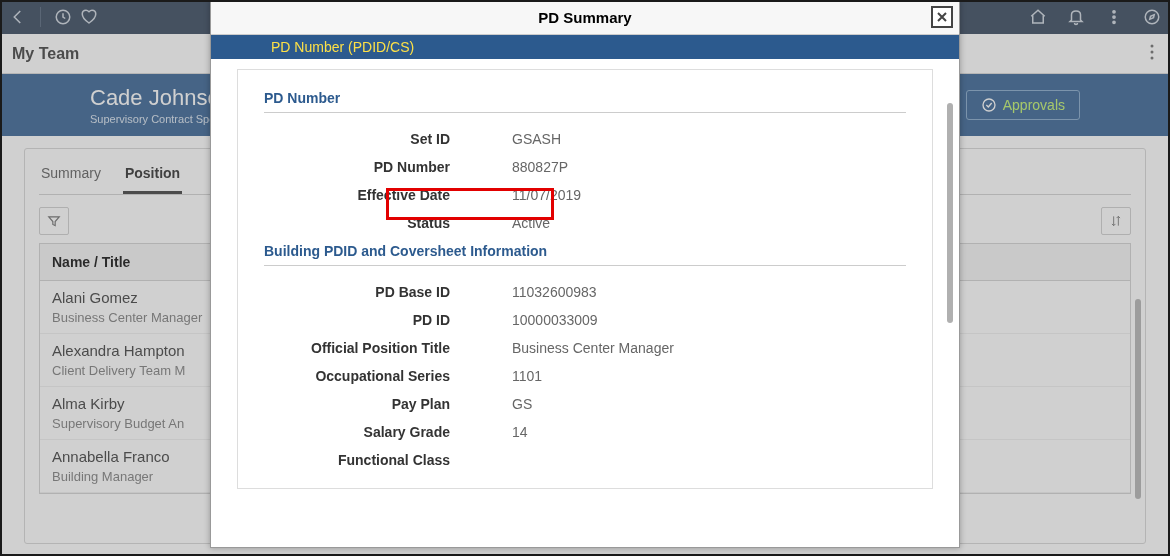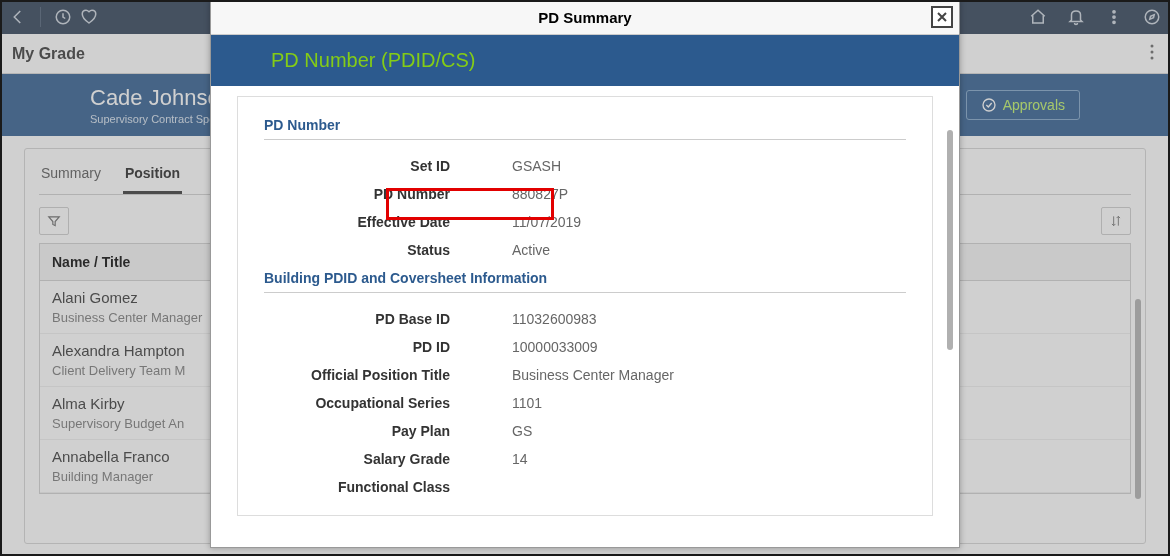--- a/index.html
+++ b/index.html
@@ -47,21 +47,21 @@
 
 
 .overlay { position: absolute; inset: 0; display: flex; justify-content: center; align-items: flex-start; }
 .overlay-dim { position: absolute; inset: 0; background: rgba(120,120,120,0.35);}
 .modal { position: relative; width: 750px; margin-top: 0; background: #fff; box-shadow: 0 0 6px rgba(0,0,0,0.3); border: 1px solid #999; height: 548px; display: flex; flex-direction: column; }
 .modal-titlebar { height: 34px; display: flex; align-items: center; justify-content: center; position: relative; border-bottom: 1px solid #ccc; background: #f7f7f7;}
 .modal-titlebar .title { font-weight: bold; font-size: 15px; }
 .modal-close { position: absolute; right: 6px; top: 5px; width: 22px; height: 22px; border: 2px solid #444; display: flex; align-items: center; justify-content: center; cursor: pointer; background: #fff;}
 .modal-close svg { width: 10px; height: 10px; stroke: #444; stroke-width: 2;}
 
-.modal-blue { background: #2c5a8e; color: #84cc16; padding: 14px 60px; font-size: 20px; font-weight: 400;}
+.modal-blue { background: #2c5a8e; color: #fde047; padding: 4px 60px; font-size: 14px; font-weight: 400;}
 .modal-body { flex: 1; overflow-y: auto; padding: 10px 26px 10px 26px; position: relative;}
 .modal-card { background: #fff; border: 1px solid #ddd; padding: 14px 26px 14px 26px;}
 .section-header { color: #2c5a8e; font-weight: bold; font-size: 14px; border-bottom: 1px solid #ccc; padding-bottom: 6px; margin-bottom: 12px; margin-top: 6px;}
 
 .field-row { display: flex; align-items: center; padding: 6px 0; font-size: 14px; gap: 48px;}
 .field-label { width: 200px; text-align: right; font-weight: bold; color: #333; padding-right: 14px;}
 .field-value { color: #666; }
 .highlight-box { border: 3px solid #e20000; position: absolute; left: 386px; top: 188px; width: 168px; height: 32px; pointer-events: none; z-index: 100;}
 
 .modal-scroll { position: absolute; right: 6px; top: 44px; width: 6px; height: 220px; background: #b0b0b0; border-radius: 3px;}
@@ -113,21 +113,21 @@
     <div class="nav-icon">
         <svg viewBox="0 0 24 24">
           <circle cx="12" cy="12" r="9"></circle>
           <path d="M15 9 L10 11 L9 15 L14 13 Z"></path>
         </svg>
       </div>
   </div>
 </div>
 
 <div class="myteam-bar">
-  <div class="title">My Grade</div>
+  <div class="title">My Team</div>
   <div class="kebab"><svg viewBox="0 0 4 16">
         <circle cx="2" cy="2" r="1.5" fill="#666"></circle>
         <circle cx="2" cy="8" r="1.5" fill="#666"></circle>
         <circle cx="2" cy="14" r="1.5" fill="#666"></circle>
       </svg></div>
 </div>
 
 <div class="blue-header">
   <div>
     <div class="person-name">Cade Johnson</div>

